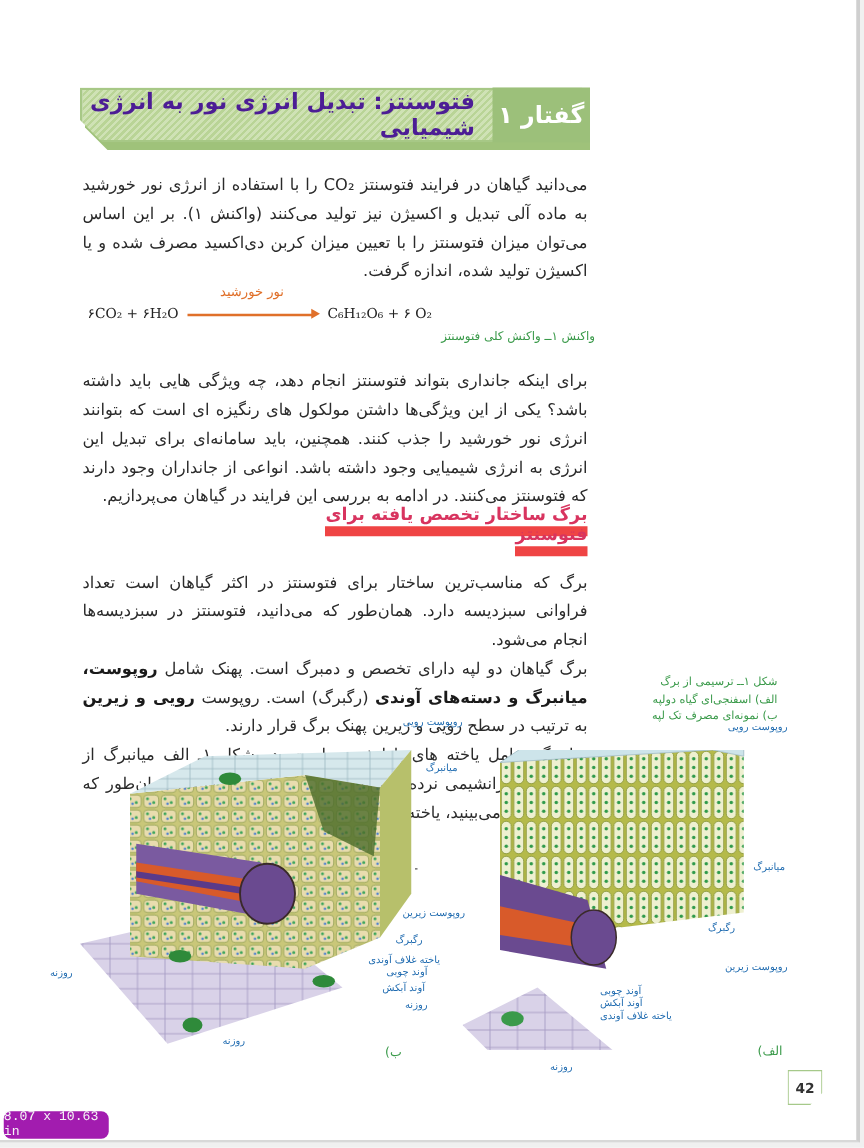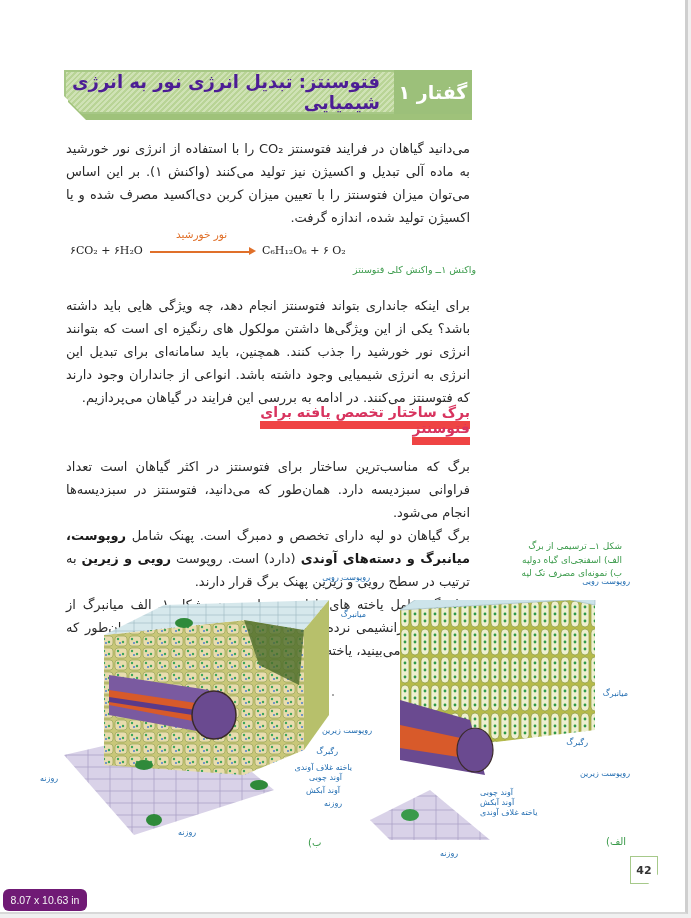--- a/index.html
+++ b/index.html
@@ -79,23 +79,23 @@
     
     .page-num {
       position: absolute; left: 630px; top: 856px; width: 28px; height: 28px;
       border: 1.5px solid #a6c98a; background: #fff;
       clip-path: polygon(0 0, 100% 0, 100% 65%, 65% 100%, 0 100%);
       font-size: 11px; font-weight: bold; color: #333;
       display: flex; align-items: center; justify-content: center;
     }
     .size-badge {
       position: absolute; left: 3px; top: 889px; width: 84px; height: 22px;
-      background: #701a75; border-radius: 6px; color: #f5f5f5; font-size: 10.5px;
+      background: #a21caf; border-radius: 6px; color: #f5f5f5; font-size: 10.5px;
       display: flex; align-items: center; justify-content: center;
-      font-family: Liberation Sans, sans-serif;
+      font-family: Liberation Mono, monospace;
     }
   </style>
 </head>
 <body>
 
 <div class="page">
 
   <div class="banner">
     <div class="banner-shadow"></div>
     <div class="banner-main"></div>
@@ -114,21 +114,21 @@
   <div class="eq-caption">واکنش ۱ــ واکنش کلی فتوسنتز</div>
 
   <p class="para p2">برای اینکه جانداری بتواند فتوسنتز انجام دهد، چه ویژگی هایی باید داشته باشد؟ یکی از این ویژگی‌ها داشتن مولکول های رنگیزه ای است که بتوانند انرژی نور خورشید را جذب کنند. همچنین، باید سامانه‌ای برای تبدیل این انرژی به انرژی شیمیایی وجود داشته باشد. انواعی از جانداران وجود دارند که فتوسنتز می‌کنند. در ادامه به بررسی این فرایند در گیاهان می‌پردازیم.</p>
 
   <div class="section-heading">
     <span>برگ ساختار تخصص یافته برای فتوسنتز</span>
   </div>
 
   <div class="para p3">
     <p>برگ که مناسب‌ترین ساختار برای فتوسنتز در اکثر گیاهان است  تعداد فراوانی سبزدیسه دارد. همان‌طور که می‌دانید، فتوسنتز در سبزدیسه‌ها انجام می‌شود.</p>
-    <p><span>برگ گیاهان دو لپه دارای تخصص و دمبرگ است. پهنک شامل </span><b>روپوست، میانبرگ و دسته‌های آوندی</b><span> (دارد) است. روپوست </span><b>رویی و زیرین</b><span> به ترتیب در سطح رویی و زیرین پهنک برگ قرار دارند.</span></p>
+    <p><span>برگ گیاهان دو لپه دارای تخصص و دمبرگ است. پهنک شامل </span><b>روپوست، میانبرگ و دسته‌های آوندی</b><span> (رگبرگ) است. روپوست </span><b>رویی و زیرین</b><span> به ترتیب در سطح رویی و زیرین پهنک برگ قرار دارند.</span></p>
     <p>میانبرگ شامل یاخته های پارانشیمی است. در شکل ۱ـ الف میانبرگ از یاخته های پارانشیمی نرده‌ای و اسفنجی تشکیل شده است. همان‌طور که در این شکل می‌بینید، یاخته‌های نرده‌ای بعد از روپوست</p>
   </div>
 
   <div class="fig-caption">
     <div>شکل ۱ــ ترسیمی از برگ</div>
     <div>الف) اسفنجی‌ای گیاه دولپه</div>
     <div>ب) نمونه‌ای مصرف تک لپه</div>
   </div>
 
   <div class="figure fig-left">

